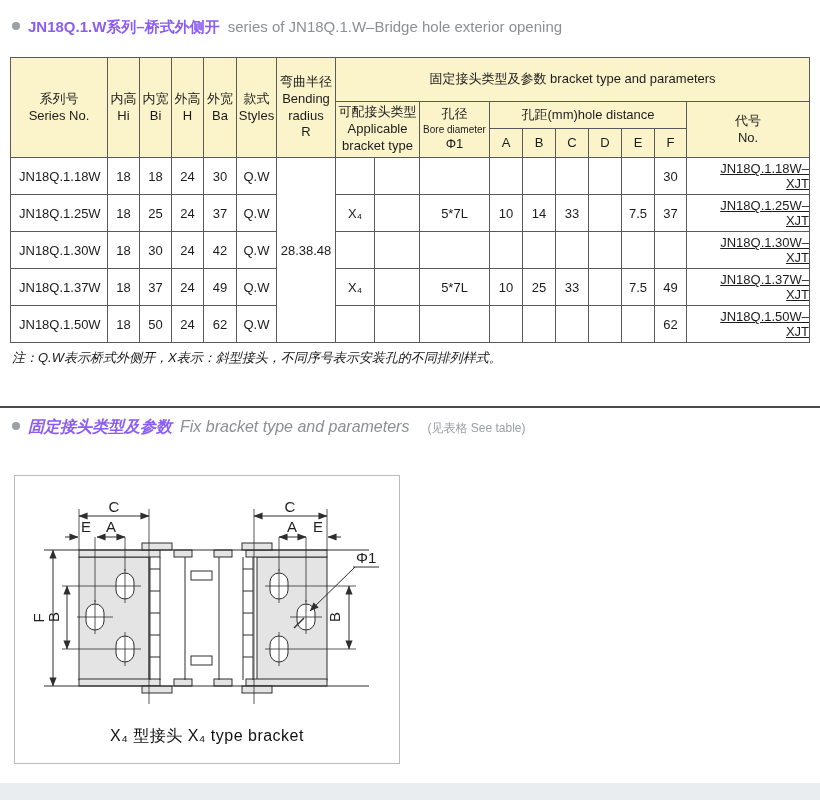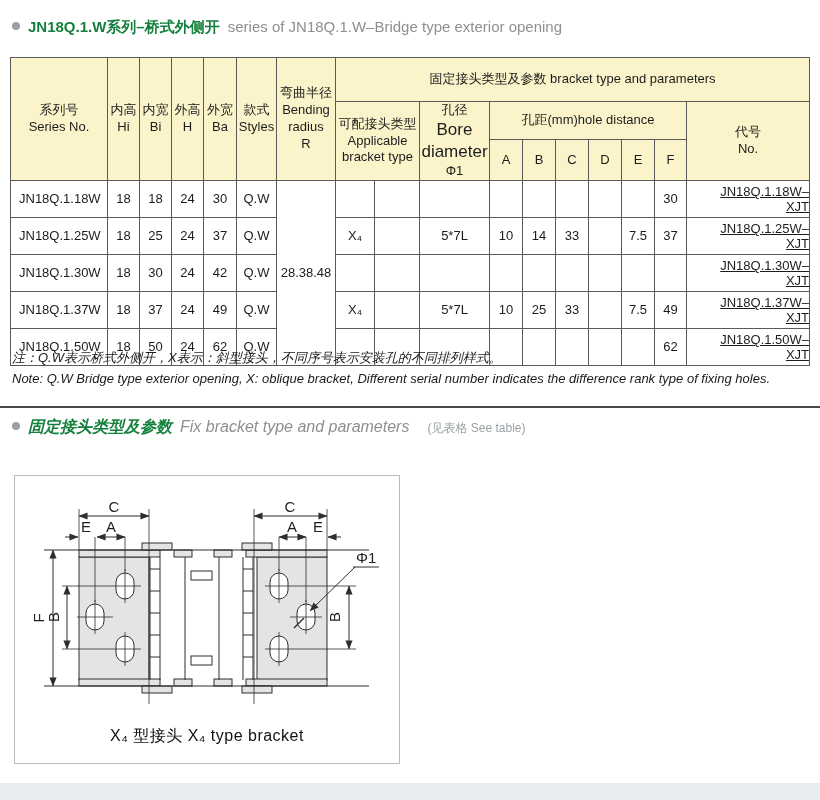--- a/index.html
+++ b/index.html
@@ -5,21 +5,21 @@
   html,body{margin:0;padding:0;}
   .page{
     position:relative; width:820px; height:800px; background:#ffffff;
     font-family:"Liberation Sans","DejaVu Sans",sans-serif; color:#1c1c1c;
     overflow:hidden;
   }
   
   .sec-head{position:absolute; left:12px; white-space:nowrap;}
   .bullet{display:inline-block; width:8px; height:8px; border-radius:50%;
           background:#9aa0a3; margin-right:8px; vertical-align:2px;}
-  .h-zh{font-weight:bold; color:#15803d; font-size:15px;}
+  .h-zh{font-weight:bold; color:#8b5cf6; font-size:15px;}
   .h-en{color:#8c9093; font-size:15px; margin-left:8px;}
   .sec2 .h-zh,.sec2 .h-en{font-size:16px;font-style:italic;}
   .h-see{color:#9aa0a3; font-size:12px; margin-left:18px;}
   
   .tbl-wrap{position:absolute; left:10px; top:57px;}
   table{border-collapse:collapse; table-layout:fixed; width:799px; font-size:13px;}
   th,td{border:1px solid #5a5a5a; text-align:center; vertical-align:middle; padding:0; overflow:hidden;}
   thead th{background:#fbf4cb; font-weight:normal; line-height:1.3;}
   .hr1{height:44px;} .hr2{height:27px;} .hr3{height:29px;}
   tbody tr{height:37px; background:#ffffff;}
@@ -41,21 +41,21 @@
   
   .footer-band{position:absolute; left:0; top:783px; width:820px; height:17px; background:#e9edf0;}
   svg text{font-family:"Liberation Sans","DejaVu Sans",sans-serif; font-size:15px; fill:#1f1f1f;}
 </style>
 </head>
 <body>
 
 <div class="page">
 
   <div class="sec-head sec1">
-    <span class="bullet"></span><span class="h-zh">JN18Q.1.W系列–桥式外侧开</span><span class="h-en">series of JN18Q.1.W–Bridge type exterior opening</span>
+    <span class="bullet"></span><span class="h-zh">JN18Q.1.W系列–桥式外侧开</span><span class="h-en">series of JN18Q.1.W–Bridge hole exterior opening</span>
   </div>
 
   <div class="tbl-wrap">
     <table>
       <colgroup>
         <col style="width:97px">
           <col style="width:32px">
           <col style="width:32px">
         <col style="width:32px">
           <col style="width:33px">
@@ -107,21 +107,21 @@
           <th colspan="10">固定接头类型及参数 bracket type and parameters</th>
         </tr>
         <tr class="hr2">
           <th colspan="2" rowspan="2">
             <span class="ln">可配接头类型</span>
             <span class="ln">Applicable</span>
             <span class="ln">bracket type</span>
           </th>
           <th rowspan="2">
             <span class="ln">孔径</span>
-            <span class="ln" style="font-size:17px">Bore diameter</span>
+            <span class="ln" style="font-size:10px">Bore diameter</span>
             <span class="ln">Φ1</span>
           </th>
           <th colspan="6">孔距(mm)hole distance</th>
           <th rowspan="2">
             <span class="ln">代号</span>
             <span class="ln">No.</span>
           </th>
         </tr>
         <tr class="hr3">
           <th>A</th>
@@ -223,21 +223,20 @@
             <td></td>
             <td>62</td>
             <td class="c-no">JN18Q.1.50W–XJT</td>
           </tr>
         </tbody>
     </table>
   </div>
 
   <div class="notes">
     <div>注：Q.W表示桥式外侧开，X表示：斜型接头，不同序号表示安装孔的不同排列样式。</div>
-    <div>Note: Q.W Bridge type exterior opening, X: oblique bracket, Different serial number indicates the difference rank type of fixing holes.</div>
   </div>
 
   <div class="divider"></div>
 
   <div class="sec-head sec2">
     <span class="bullet"></span><span class="h-zh">固定接头类型及参数</span><span class="h-en">Fix bracket type and parameters</span><span class="h-see">(见表格 See table)</span>
   </div>
 
   <div class="diagram-box">
     <svg width="384" height="284" viewBox="0 0 384 284">

